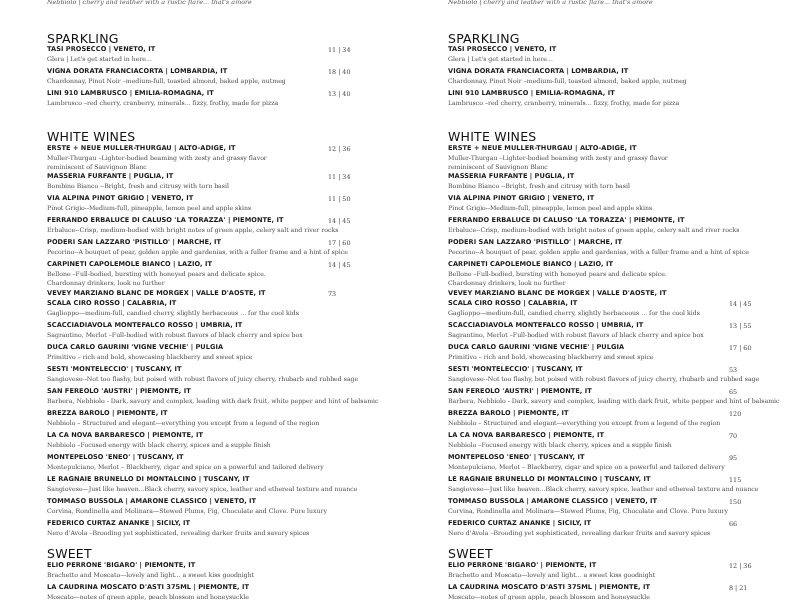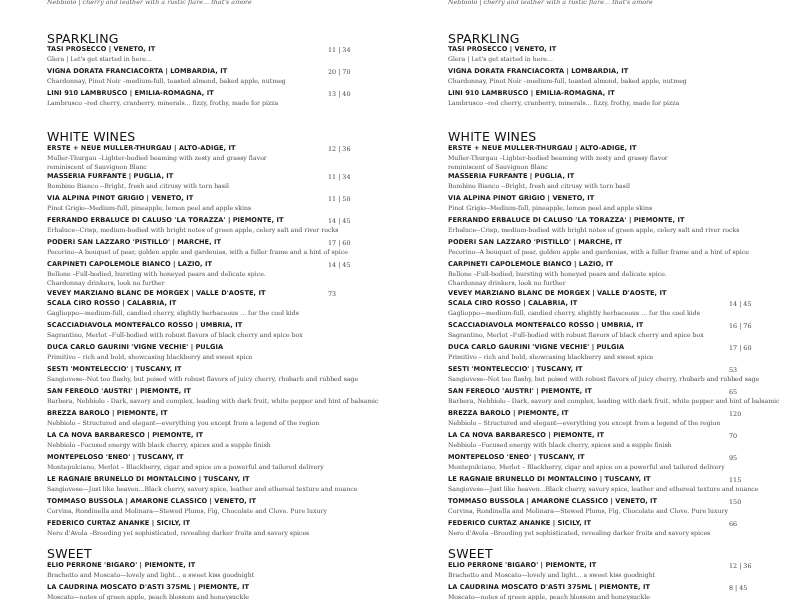--- a/index.html
+++ b/index.html
@@ -22,21 +22,21 @@
     <div class="intro" style="top: -2px;">Nebbiolo | cherry and leather with a rustic flare... that's amore</div>
     <div class="section-title" style="position: absolute; top: 32px; left: 0px;">SPARKLING</div>
     <div class="item" style="position: absolute; left: 0px; top: 44px;">
       <div class="item-name">TASI PROSECCO | VENETO, IT</div>
       <div class="item-desc">Glera | Let's get started in here...</div>
       <div class="item-price">11 | 34</div>
     </div>
     <div class="item" style="position: absolute; left: 0px; top: 66px;">
       <div class="item-name">VIGNA DORATA FRANCIACORTA | LOMBARDIA, IT</div>
       <div class="item-desc">Chardonnay, Pinot Noir –medium-full, toasted almond, baked apple, nutmeg</div>
-      <div class="item-price">20 | 70</div>
+      <div class="item-price">18 | 40</div>
     </div>
     <div class="item" style="position: absolute; left: 0px; top: 88px;">
       <div class="item-name">LINI 910 LAMBRUSCO | EMILIA-ROMAGNA, IT</div>
       <div class="item-desc">Lambrusco –red cherry, cranberry, minerals... fizzy, frothy, made for pizza</div>
       <div class="item-price">13 | 40</div>
     </div>
     <div class="section-title" style="position: absolute; top: 130px; left: 0px;">WHITE WINES</div>
     <div class="item" style="position: absolute; left: 0px; top: 143px;">
       <div class="item-name">ERSTE + NEUE MULLER-THURGAU | ALTO-ADIGE, IT</div>
       <div class="item-desc">Muller-Thurgau –Lighter-bodied beaming with zesty and grassy flavor</div>
@@ -173,21 +173,21 @@
       <div class="item-name">VEVEY MARZIANO BLANC DE MORGEX | VALLE D'AOSTE, IT</div>
     </div>
     <div class="item" style="position: absolute; left: 0px; top: 298px;">
       <div class="item-name">SCALA CIRO ROSSO | CALABRIA, IT</div>
       <div class="item-desc">Gaglioppo—medium-full, candied cherry, slightly herbaceous ... for the cool kids</div>
       <div class="item-price">14 | 45</div>
     </div>
     <div class="item" style="position: absolute; left: 0px; top: 320px;">
       <div class="item-name">SCACCIADIAVOLA MONTEFALCO ROSSO | UMBRIA, IT</div>
       <div class="item-desc">Sagrantino, Merlot –Full-bodied with robust flavors of black cherry and spice box</div>
-      <div class="item-price">16 | 76</div>
+      <div class="item-price">13 | 55</div>
     </div>
     <div class="item" style="position: absolute; left: 0px; top: 342px;">
       <div class="item-name">DUCA CARLO GAURINI 'VIGNE VECHIE' | PULGIA</div>
       <div class="item-desc">Primitivo – rich and bold, showcasing blackberry and sweet spice</div>
       <div class="item-price">17 | 60</div>
     </div>
     <div class="item" style="position: absolute; left: 0px; top: 364px;">
       <div class="item-name">SESTI 'MONTELECCIO' | TUSCANY, IT</div>
       <div class="item-desc">Sangiovese--Not too flashy, but poised with robust flavors of juicy cherry, rhubarb and rubbed sage</div>
       <div class="item-price">53</div>
@@ -229,15 +229,15 @@
     </div>
     <div class="section-title" style="position: absolute; top: 547px; left: 0px;">SWEET</div>
     <div class="item" style="position: absolute; left: 0px; top: 560px;">
       <div class="item-name">ELIO PERRONE 'BIGARO' | PIEMONTE, IT</div>
       <div class="item-desc">Brachetto and Moscato—lovely and light... a sweet kiss goodnight</div>
       <div class="item-price">12 | 36</div>
     </div>
     <div class="item" style="position: absolute; left: 0px; top: 582px;">
       <div class="item-name">LA CAUDRINA MOSCATO D'ASTI 375ML | PIEMONTE, IT</div>
       <div class="item-desc">Moscato—notes of green apple, peach blossom and honeysuckle</div>
-      <div class="item-price">8 | 45</div>
+      <div class="item-price">8 | 21</div>
     </div>
   </div>
 
 </body></html>

